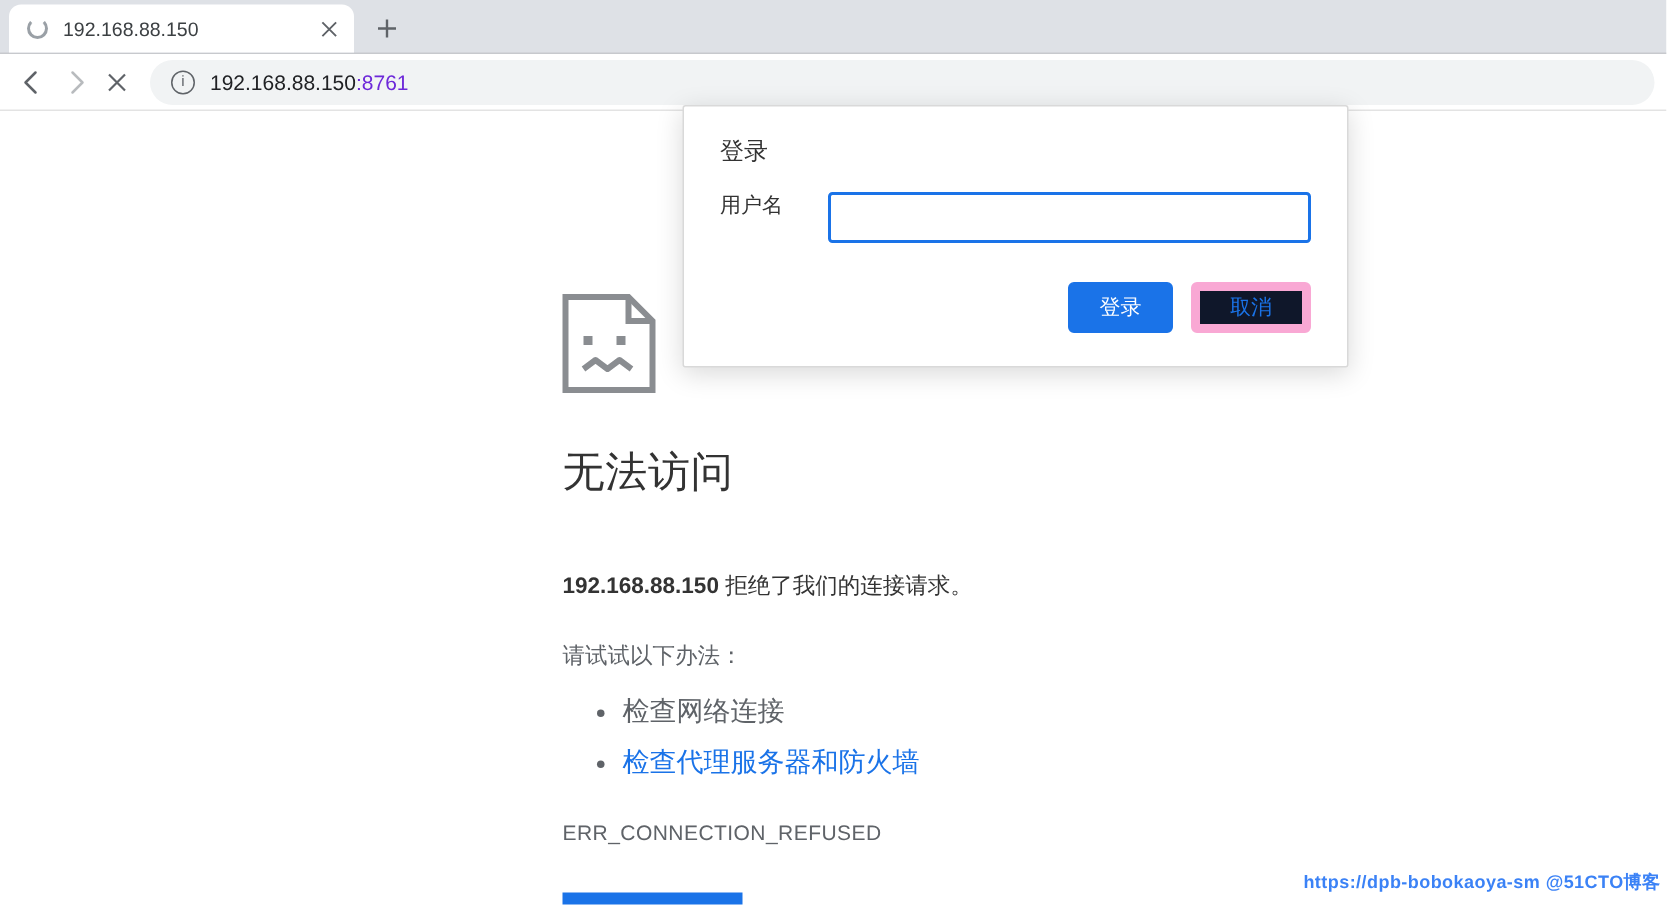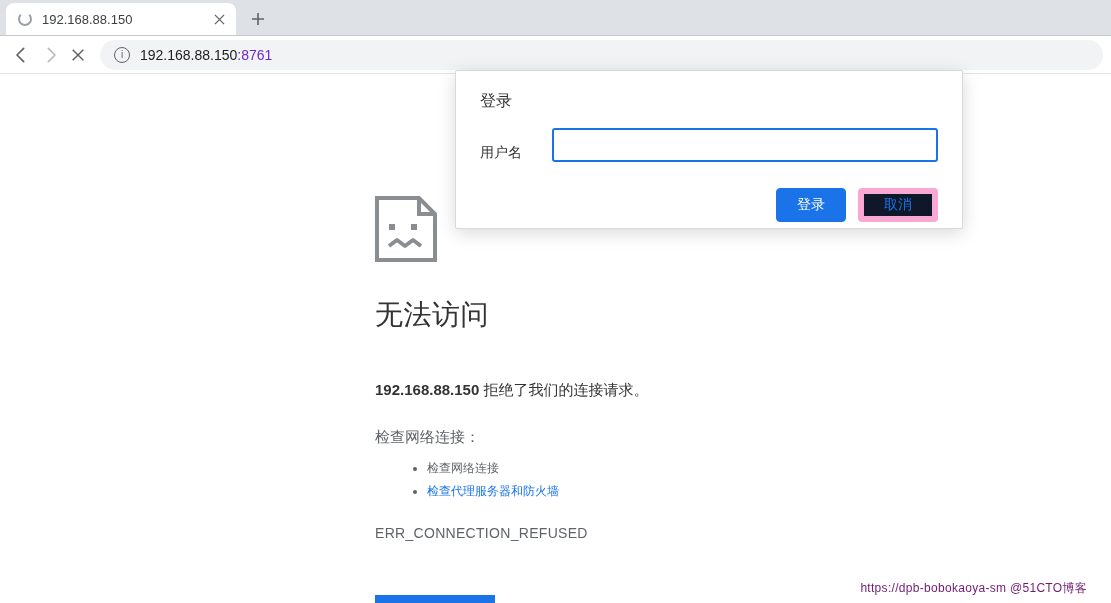--- a/index.html
+++ b/index.html
@@ -23,39 +23,39 @@
   .omnibox .port { color: #6d28d9; }
 
   
   .content { position: relative; padding: 120px 0 0 375px; color: #202124; }
   .err-icon { width: 72px; height: 72px; margin-bottom: 30px; margin-left: -4px; }
   .err-icon svg { width: 100%; height: 100%; }
   .err-h1 { font-size: 28px; font-weight: 400; color: #333; letter-spacing: 0.5px; margin-bottom: 20px; }
   .err-sub { font-size: 15px; color: #333; margin-bottom: 28px; margin-top: 47px; }
   .err-sub .bold { font-weight: 700; }
   .try { font-size: 15px; color: #5f6368; margin-bottom: 10px; }
-  ul.tips { list-style: disc; margin-left: 52px; font-size: 12px; line-height: 1.9; color: #5f6368; }
+  ul.tips { list-style: disc; margin-left: 40px; font-size: 18px; line-height: 1.9; color: #5f6368; }
   ul.tips .link { color: #1a73e8; }
   .errcode { font-size: 14px; color: #5f6368; margin-top: 22px; letter-spacing: 0.3px; }
 
   
-  .dialog { position: absolute; left: 455px; top: 70px; width: 508px; background: #fff; border: 1px solid #d9d9d9; border-radius: 2px; box-shadow: 0 4px 18px rgba(0,0,0,0.15); padding: 20px 24px 6px 24px; }
+  .dialog { position: absolute; left: 455px; top: 70px; width: 444px; background: #fff; border: 1px solid #d9d9d9; border-radius: 2px; box-shadow: 0 4px 18px rgba(0,0,0,0.15); padding: 20px 24px 22px 24px; }
   .dlg-title { font-size: 16px; color: #333; margin-bottom: 16px; }
   .dlg-url { font-size: 13px; color: #333; margin-bottom: 4px; }
   .dlg-warn { font-size: 13px; color: #5f6368; margin-bottom: 24px; }
-  .frow { display: flex; align-items: flex-end; margin-bottom: 16px; }
+  .frow { display: flex; align-items: flex-start; margin-bottom: 16px; }
   .flabel { width: 72px; font-size: 14px; color: #333; }
   .finput { flex: 1; height: 34px; border: 1px solid #d2d2d2; border-radius: 3px; padding: 0 8px; font-size: 14px; outline: none; }
   .finput.focus { border: 2px solid #1a73e8; padding: 0 7px; }
   .dlg-actions { display: flex; justify-content: flex-end; gap: 12px; margin-top: 26px; }
   .btn { height: 34px; padding: 0 20px; border-radius: 4px; font-size: 14px; display: flex; align-items: center; justify-content: center; cursor: pointer; }
   .btn.primary { background: #1a73e8; color: #fff; border: 1px solid #1a73e8; }
   .btn.secondary { background: #0f172a; color: #1a73e8; border: 6px solid #f9a8d4; }
 
-  .watermark { position: absolute; right: 24px; bottom: 6px; font-size: 12px; color: #701a75; letter-spacing: 0.3px; }
+  .watermark { position: absolute; right: 4px; bottom: 6px; font-size: 12px; color: #3b82f6; letter-spacing: 0.3px; font-weight: bold; }
 
   .hidden-cut { width: 120px; height: 8px; background: #1a73e8; position: absolute; left: 375px; bottom: 0px; }
 </style>
 </head>
 <body>
 
 <div class="tabstrip">
   <div class="tab">
     <div class="spinner"></div>
     <span class="title">192.168.88.150</span>
@@ -102,21 +102,21 @@
       <path d="M48 4 V20 H64" fill="none" stroke="#8a8d91" stroke-width="4"></path>
       <rect x="18" y="30" width="6" height="6" fill="#8a8d91"></rect>
       <rect x="40" y="30" width="6" height="6" fill="#8a8d91"></rect>
       <path d="M18 52 L26 46 L34 52 L42 46 L50 52" fill="none" stroke="#8a8d91" stroke-width="4" stroke-linejoin="round"></path>
     </svg>
   </div>
   <h1 class="err-h1">无法访问</h1>
   <p class="err-sub">
     <span class="bold">192.168.88.150</span><span> 拒绝了我们的连接请求。</span>
   </p>
-  <p class="try">检查网络连接：</p>
+  <p class="try">请试试以下办法：</p>
   <ul class="tips">
     <li><span>检查网络连接</span></li>
     <li><span class="link">检查代理服务器和防火墙</span></li>
   </ul>
   <p class="errcode">ERR_CONNECTION_REFUSED</p>
 </div>
 
 <div class="dialog">
   <div class="dlg-title">登录</div>
   <div class="frow">

